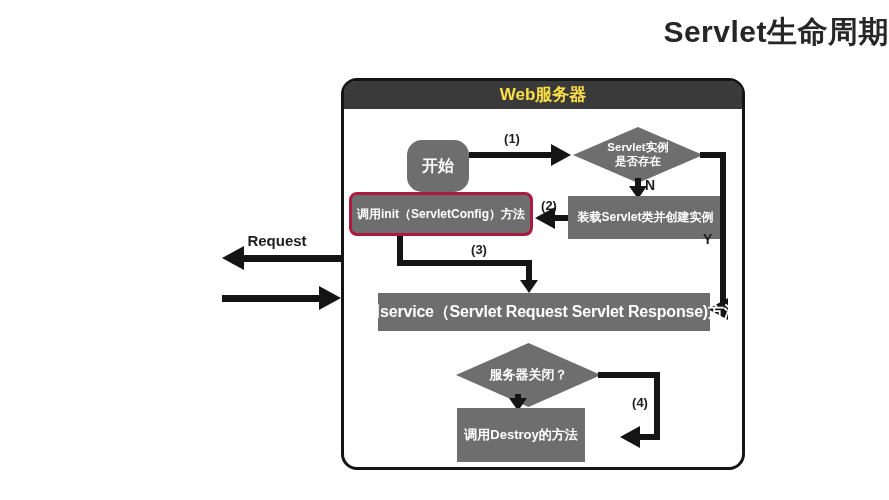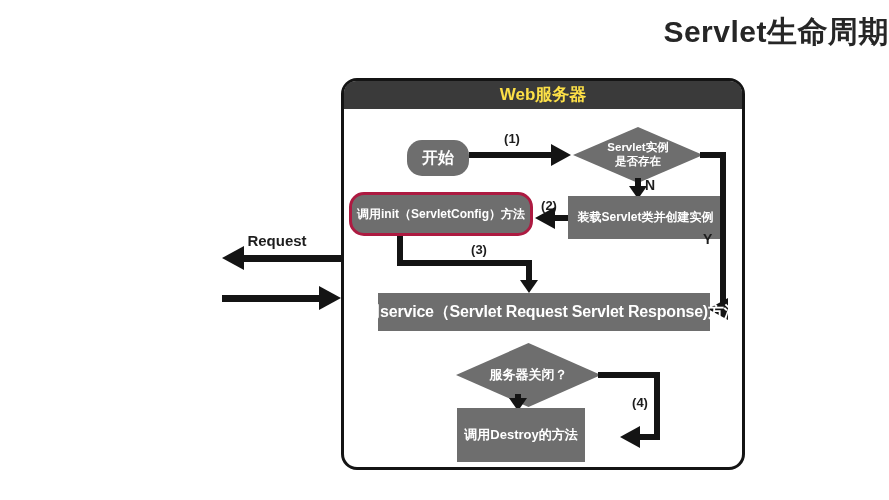--- a/index.html
+++ b/index.html
@@ -53,42 +53,42 @@
   <div class="ah ah-left-big" style="left:222px;top:246px;"></div>
   <div class="line" style="left:242px;top:255px;width:99px;height:7px;"></div>
 
   <div class="line" style="left:222px;top:295px;width:99px;height:7px;"></div>
   <div class="ah ah-right-big" style="left:319px;top:286px;"></div>
 
   <div class="panel">
     <div class="panel-header">Web服务器</div>
   </div>
 
-  <div class="node" style="left:407px;top:140px;width:62px;height:36px;border-radius:15px;font-size:16px;">开始</div>
+  <div class="node" style="left:407px;top:140px;width:62px;height:52px;border-radius:15px;font-size:16px;">开始</div>
 
   <div class="lbl steplbl" style="left:490px;top:131px;width:44px;">(1)</div>
   <div class="line" style="left:469px;top:152px;width:84px;height:6px;"></div>
   <div class="ah ah-right" style="left:551px;top:144px;"></div>
 
   <div class="node diamond" style="left:573px;top:127px;width:130px;height:56px;font-size:11.5px;">
     <span>Servlet实例</span>
     <span>是否存在</span>
   </div>
 
   <div class="line" style="left:635px;top:178px;width:6px;height:10px;"></div>
   <div class="ah ah-down" style="left:629px;top:186px;"></div>
   <div class="lbl" style="left:645px;top:177px;font-size:14px;">N</div>
 
   <div class="node nowrap" style="left:568px;top:196px;width:155px;height:43px;font-size:12px;">装载Servlet类并创建实例</div>
 
   <div class="lbl steplbl" style="left:534px;top:198px;width:30px;">(2)</div>
   <div class="ah ah-left" style="left:535px;top:207px;"></div>
   <div class="line" style="left:553px;top:215px;width:15px;height:6px;"></div>
 
-  <div class="node nowrap" style="left:349px;top:192px;width:184px;height:44px;font-size:12px;border:3px solid #ad1a41;border-radius:15px;">调用init（ServletConfig）方法</div>
+  <div class="node nowrap" style="left:349px;top:192px;width:184px;height:44px;font-size:12px;border:3px solid #ad1a41;border-radius:8px;">调用init（ServletConfig）方法</div>
 
   <div class="line" style="left:397px;top:236px;width:6px;height:30px;"></div>
   <div class="line" style="left:397px;top:260px;width:135px;height:6px;"></div>
   <div class="line" style="left:526px;top:266px;width:6px;height:16px;"></div>
   <div class="ah ah-down" style="left:520px;top:280px;"></div>
   <div class="lbl steplbl" style="left:465px;top:242px;width:28px;">(3)</div>
 
   <div class="line" style="left:700px;top:152px;width:26px;height:6px;"></div>
   <div class="line" style="left:720px;top:152px;width:6px;height:160px;"></div>
   <div class="ah ah-left" style="left:708px;top:298px;"></div>

